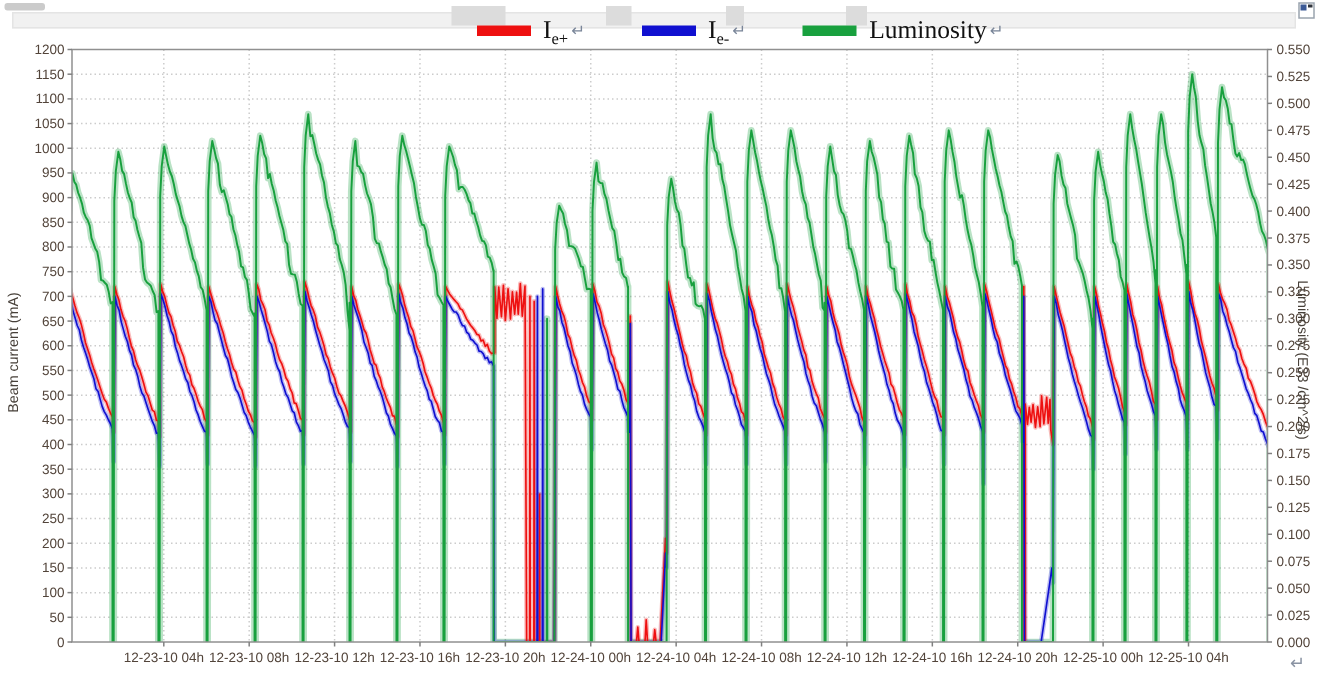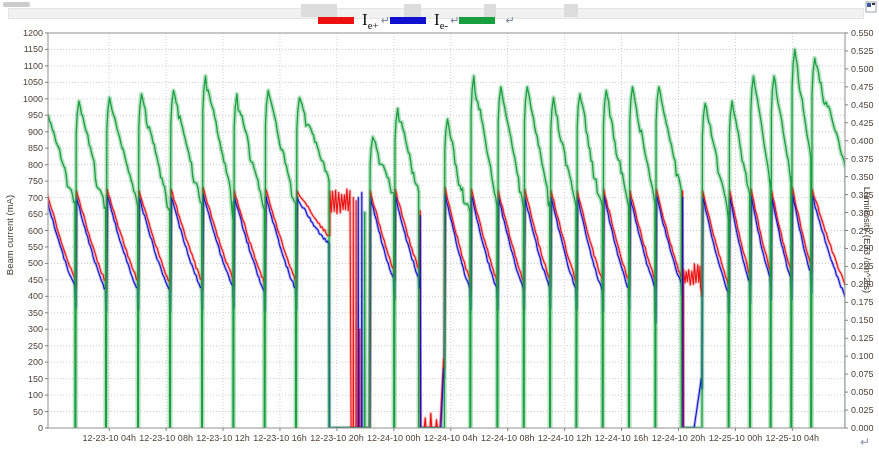--- a/index.html
+++ b/index.html
@@ -2,21 +2,21 @@
 <html><head>
 <meta charset="utf-8">
 <style>
   html,body{margin:0;padding:0;background:#fff;}
   .page{position:relative;width:879px;height:452px;background:#ffffff;overflow:hidden;
         font-family:"Liberation Sans",sans-serif;}
   .top-thumb{position:absolute;left:3px;top:2px;width:27px;height:5px;background:#cbcbcb;border-radius:2px;}
   .ruler{position:absolute;left:8px;top:8px;width:854px;height:9px;background:#f1f1f1;border:1px solid #e4e4e4;}
   .ruler-seg{position:absolute;top:-5px;height:13px;background:#dcdcdc;}
   .page-icon{position:absolute;right:2px;top:1px;width:12px;height:12px;}
-  .legend{position:absolute;left:318px;top:10px;display:flex;align-items:flex-start;z-index:5;}
+  .legend{position:absolute;left:318px;top:10px;display:flex;align-items:flex-start;gap:38px;z-index:5;}
   .legend-item{display:flex;align-items:flex-start;}
   .legend-swatch{display:inline-block;width:36px;height:7px;margin-top:7px;margin-right:8px;}
   .li-label{font-family:"Liberation Serif",serif;font-size:17px;color:#111;line-height:20px;}
   .li-label sub{font-size:11px;}
   .ret{font-size:11px;color:#7a8699;margin-left:2px;margin-top:4px;}
   .ytitle{position:absolute;font-size:9.5px;color:#474039;text-align:center;white-space:nowrap;}
   .ytitle-left{width:160px;height:12px;left:-70px;top:229px;transform:rotate(-90deg);}
   .ytitle-right{width:160px;height:12px;left:787px;top:234px;transform:rotate(90deg);}
   .bottom-ret{position:absolute;left:860px;top:435px;font-size:12px;color:#8a93a3;}
   svg{position:absolute;left:0;top:0;}
@@ -233,20 +233,21 @@
       <span class="li-label"><span>I</span><sub>e+</sub></span>
       <span class="ret">↵</span>
     </div>
     <div class="legend-item">
       <span class="legend-swatch" style="background: rgb(16, 16, 208);"></span>
       <span class="li-label"><span>I</span><sub>e-</sub></span>
       <span class="ret">↵</span>
     </div>
     <div class="legend-item">
       <span class="legend-swatch" style="background: rgb(24, 160, 62);"></span>
+      <span class="li-label"><span>Luminosity</span><sub></sub></span>
       <span class="ret">↵</span>
     </div>
   </div>
 
   <div class="ytitle ytitle-left">Beam current (mA)</div>
   <div class="ytitle ytitle-right">Luminosity (E33 /cm^2/s)</div>
 
   <div class="bottom-ret">↵</div>
 </div>
 

